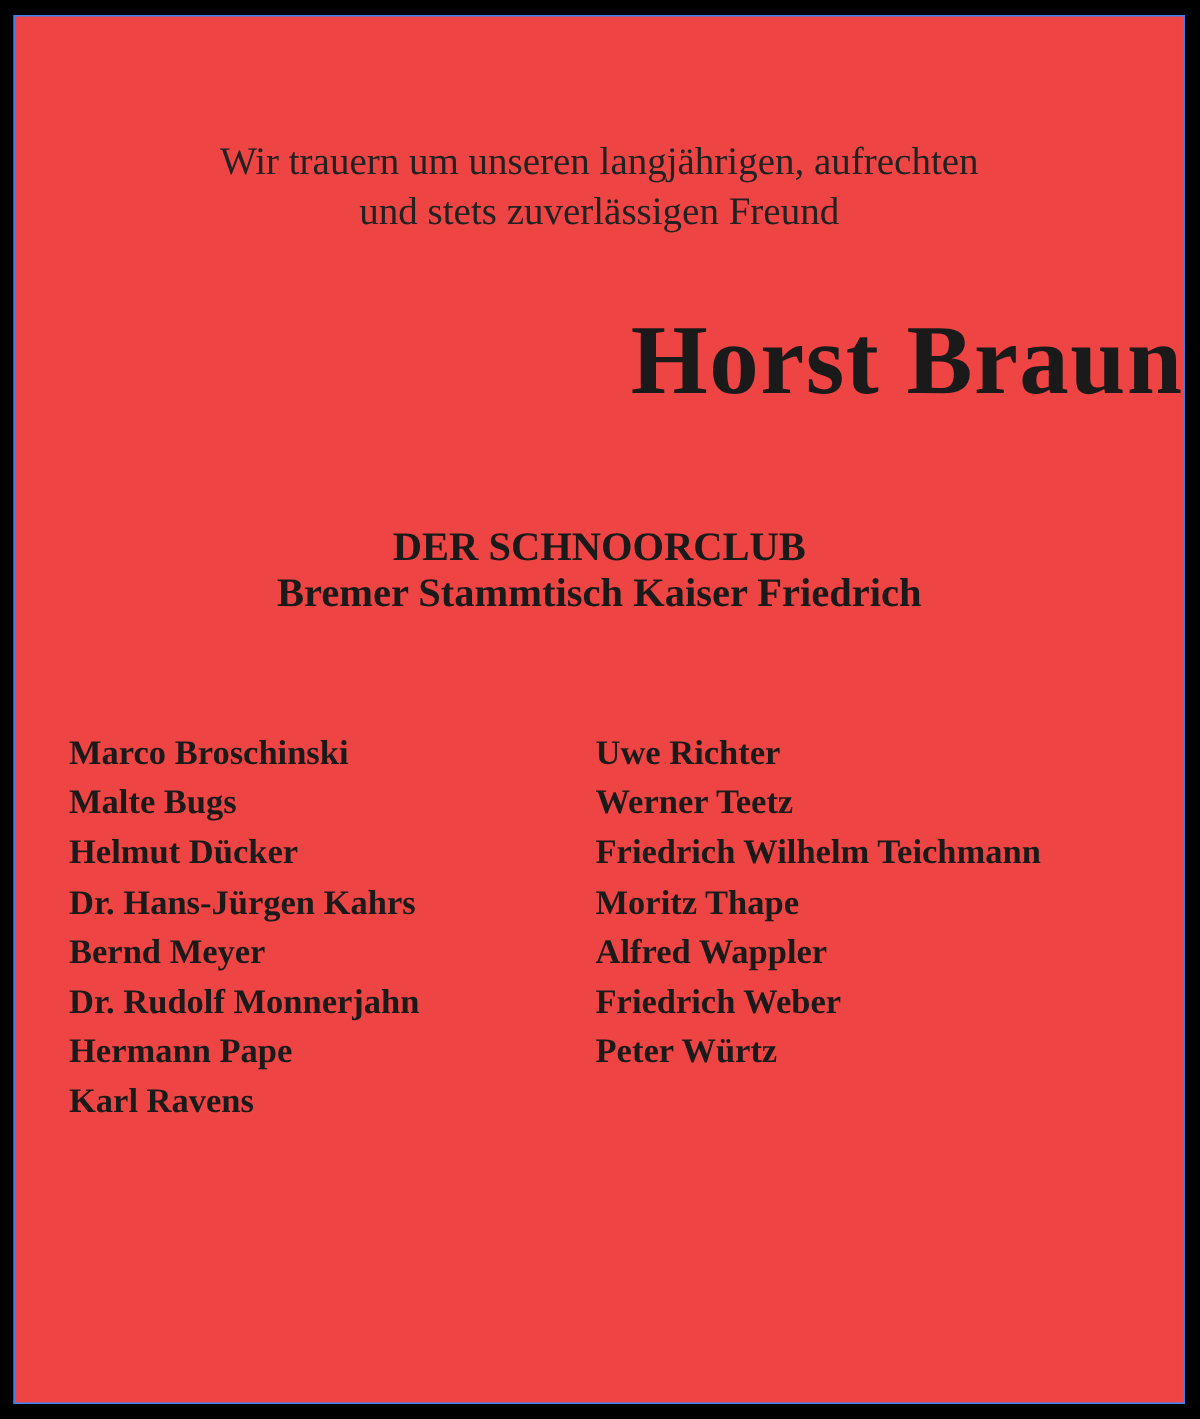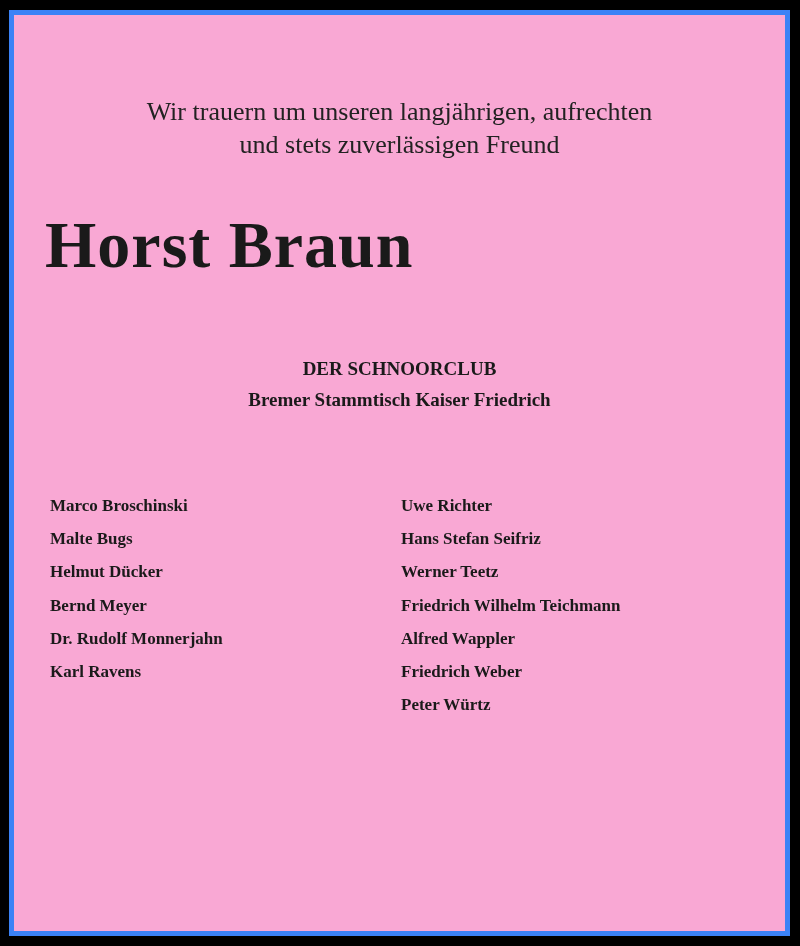--- a/index.html
+++ b/index.html
@@ -12,68 +12,67 @@
     background: #000000;
     position: relative;
     font-family: "Liberation Serif", "DejaVu Serif", serif;
   }
   .paper {
     position: absolute;
     top: 10px;
     left: 9px;
     right: 10px;
     bottom: 10px;
-    background: #f9a8d4;
-    border: 5px solid #3b82f6;
+    background: #ef4444;
+    border: 1px solid #3b82f6;
     box-sizing: border-box;
     overflow: hidden;
     color: #1c1c1c;
   }
   .intro {
     margin-top: 80px;
     text-align: center;
     font-size: 26px;
     line-height: 33px;
     font-weight: normal;
     color: #222222;
   }
   .deceased-name {
     margin: 46px 0 0 0;
-    text-align: left;
+    text-align: right;
     font-size: 66px;
     line-height: 76px;
     font-weight: bold;
     letter-spacing: 1px;
     color: #1a1a1a;
-    padding-left: 31px;
   }
   .club-block {
     margin-top: 70px;
     text-align: center;
-    font-size: 19px;
+    font-size: 27px;
     line-height: 31px;
     font-weight: bold;
     color: #1a1a1a;
   }
   .names {
     margin-top: 74px;
     margin-left: 36px;
     display: flex;
     flex-direction: row;
     align-items: flex-start;
   }
   .names-column-left {
     width: 351px;
     flex: 0 0 351px;
   }
   .names-column-right {
     flex: 1 1 auto;
   }
   .name {
-    font-size: 17px;
+    font-size: 23px;
     line-height: 33.2px;
     font-weight: bold;
     color: #1a1a1a;
     white-space: nowrap;
   }
 </style>
 </head>
 <body>
 
 <div class="paper">
@@ -88,28 +87,30 @@
   <div class="club-block">
     <div>DER SCHNOORCLUB</div>
     <div>Bremer Stammtisch Kaiser Friedrich</div>
   </div>
 
   <div class="names">
     <div class="names-column-left">
         <div class="name">Marco Broschinski</div>
         <div class="name">Malte Bugs</div>
         <div class="name">Helmut Dücker</div>
+        <div class="name">Dr. Hans-Jürgen Kahrs</div>
         <div class="name">Bernd Meyer</div>
         <div class="name">Dr. Rudolf Monnerjahn</div>
+        <div class="name">Hermann Pape</div>
         <div class="name">Karl Ravens</div>
       </div>
     <div class="names-column-right">
         <div class="name">Uwe Richter</div>
-        <div class="name">Hans Stefan Seifriz</div>
         <div class="name">Werner Teetz</div>
         <div class="name">Friedrich Wilhelm Teichmann</div>
+        <div class="name">Moritz Thape</div>
         <div class="name">Alfred Wappler</div>
         <div class="name">Friedrich Weber</div>
         <div class="name">Peter Würtz</div>
       </div>
   </div>
 
 </div>
 
 </body></html>

